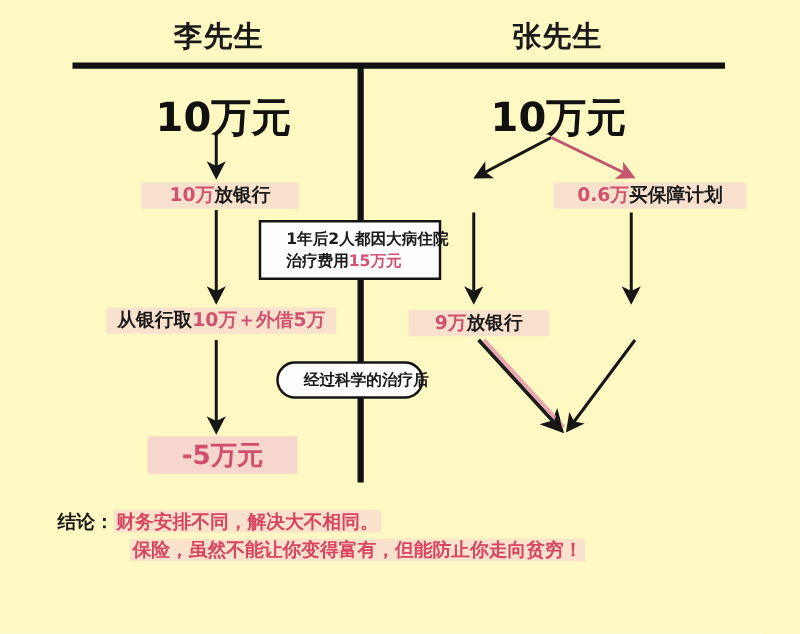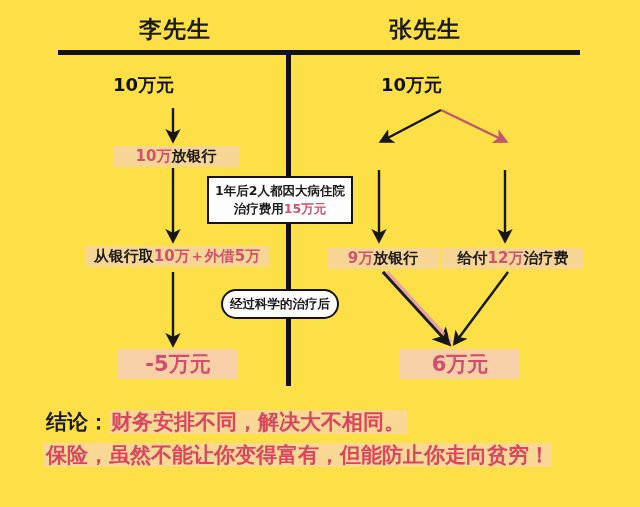--- a/index.html
+++ b/index.html
@@ -11,21 +11,21 @@
     width: 640px;
     height: 507px;
     font-family: "DejaVu Sans", "Liberation Sans", sans-serif;
     color: #181818;
     overflow: hidden;
   }
   #stage {
     position: relative;
     width: 640px;
     height: 507px;
-    background: #fde047;
+    background: #fef9c3;
   }
   .abs { position: absolute; }
 
   
   .col-header {
     font-size: 23px;
     font-weight: bold;
     color: #1a1a1a;
     letter-spacing: 1px;
     text-align: center;
@@ -43,25 +43,25 @@
   .divider {
     left: 286px;
     top: 52px;
     width: 5px;
     height: 334px;
     background: #111111;
   }
 
   
   .amount-big {
-    font-size: 18px;
+    font-size: 32px;
     font-weight: bold;
     color: #111111;
     white-space: nowrap;
-    text-align: left;
+    text-align: right;
   }
   .node {
     font-size: 15px;
     font-weight: bold;
     white-space: nowrap;
     text-align: center;
     color: #1b1b1b;
     background: rgba(243, 205, 213, 0.55);
     padding: 1px 3px;
     border-radius: 1px;
@@ -75,59 +75,59 @@
     color: #cf4f6c;
     background: rgba(243, 201, 210, 0.7);
     padding: 1px 5px;
     border-radius: 1px;
   }
 
   
   .callout {
     border: 2.5px solid #141414;
     background: #fdfdfd;
-    text-align: center;
+    text-align: left;
     font-size: 12.5px;
     font-weight: bold;
     line-height: 1.45;
     color: #1a1a1a;
-    padding: 4px 6px;
+    padding: 4px 20px;
     box-sizing: border-box;
     white-space: nowrap;
   }
   .callout .hl { color: #d0526d; }
 
   
   #arrows {
     position: absolute;
     left: 0; top: 0;
     width: 640px; height: 507px;
     pointer-events: none;
   }
 
   
   .concl-wrap {
     left: 0;
     top: 406px;
     width: 640px;
   }
   .concl-line {
-    font-size: 21px;
+    font-size: 15px;
     font-weight: bold;
     white-space: nowrap;
     line-height: 1.55;
   }
   .concl-label { color: #1a1a1a; }
   .concl-red {
     color: #d8455f;
     background: rgba(245, 208, 214, 0.55);
     padding: 0 2px;
   }
   .concl-row1 { padding-left: 46px; }
-  .concl-row2 { padding-left: 44px; }
+  .concl-row2 { padding-left: 104px; }
 </style>
 </head>
 <body>
 
 <div id="stage">
 
   <svg id="arrows" viewBox="0 0 640 507" xmlns="http://www.w3.org/2000/svg">
     <defs>
       <marker id="ah-dark" markerWidth="7" markerHeight="7" refX="4.6" refY="3.2" orient="auto" markerUnits="strokeWidth">
         <path d="M0,0 L6.2,3.2 L0,6.4 L1.6,3.2 Z" fill="#161616"></path>
@@ -150,47 +150,46 @@
     <line x1="383" y1="272" x2="448" y2="343" stroke="#161616" stroke-width="3" marker-end="url(#ah-dark)"></line>
     <line x1="387" y1="272" x2="451" y2="342" stroke="#e39aad" stroke-width="3.4" opacity="0.85"></line>
     <line x1="383" y1="272" x2="448" y2="343" stroke="#1d1d1d" stroke-width="2.4" marker-end="url(#ah-dark)"></line>
     <line x1="508" y1="272" x2="455" y2="343" stroke="#161616" stroke-width="2.4" marker-end="url(#ah-dark)"></line>
   </svg>
 
   <div class="abs top-rule"></div>
   <div class="abs divider"></div>
 
   <div class="abs col-header" style="left:105px; top:14px; width:140px;">李先生</div>
-  <div class="abs col-header" style="left:355px; top:14px; width:140px;">张先生</div>
+  <div class="abs col-header" style="left:376px; top:14px; width:140px;">张先生</div>
 
   <div class="abs amount-big" style="left:113px; top:73px; width:120px;">10万元</div>
 
   <div class="abs node" style="left:113px; top:146px; width:120px;">
     <span class="hl">10万</span><span>放银行</span>
   </div>
 
   <div class="abs node" style="left:85px; top:246px; width:178px;">
     <span>从银行取</span><span class="hl">10万</span><span class="hl">＋外借5万</span>
   </div>
 
   <div class="abs result" style="left:118px; top:349px; width:110px;">-5万元</div>
 
   <div class="abs amount-big" style="left:381px; top:73px; width:120px;">10万元</div>
 
 
+  <div class="abs node" style="left:443px; top:146px; width:148px;">
+    <span class="hl">0.6万</span><span>买保障计划</span>
+  </div>
 
   <div class="abs node" style="left:327px; top:248px; width:106px;text-align:center;">
     <span class="hl">9万</span><span>放银行</span>
   </div>
 
-  <div class="abs node" style="left:442px; top:248px; width:136px;">
-    <span>给付</span><span class="hl">12万</span><span>治疗费</span>
-  </div>
-
-  <div class="abs result" style="left:400px; top:349px; width:110px;">6万元</div>
+
 
   <div class="abs callout" style="left:207px; top:176px; width:146px;">
     <div>1年后2人都因大病住院</div>
     <div>
       <span>治疗费用</span><span class="hl">15万元</span>
     </div>
   </div>
 
   <div class="abs callout" style="left:221px; top:289px; width:118px;border-radius:15px;">
     <div>经过科学的治疗后</div>

